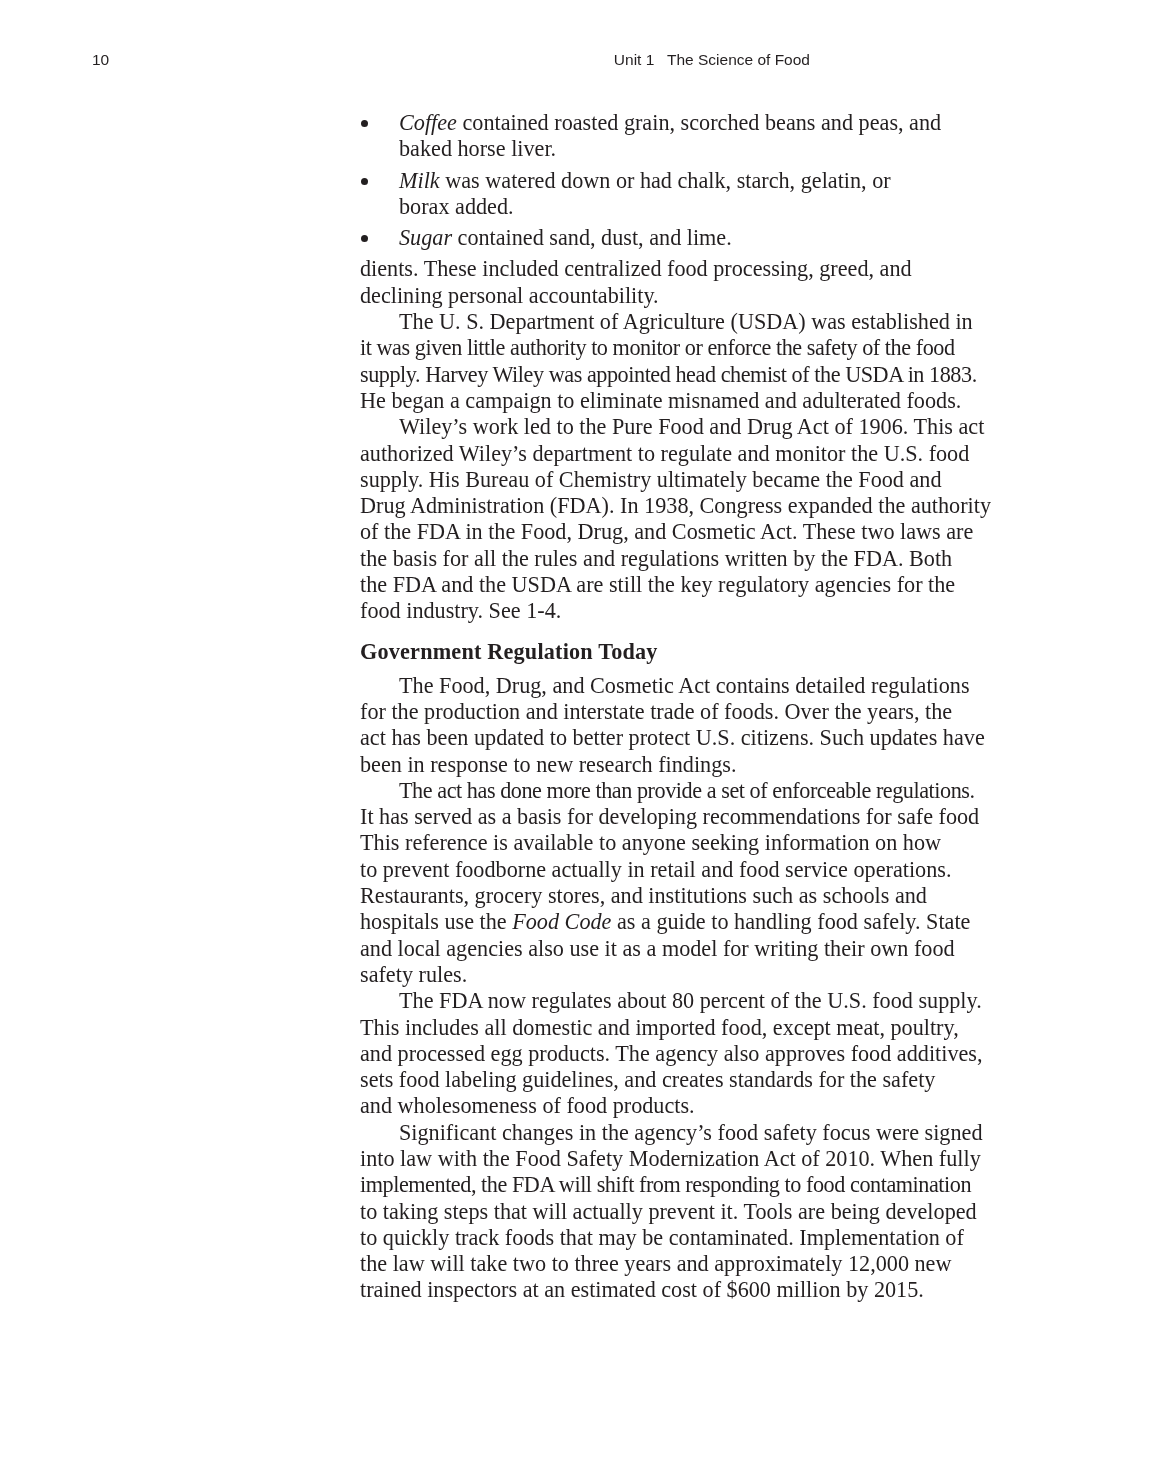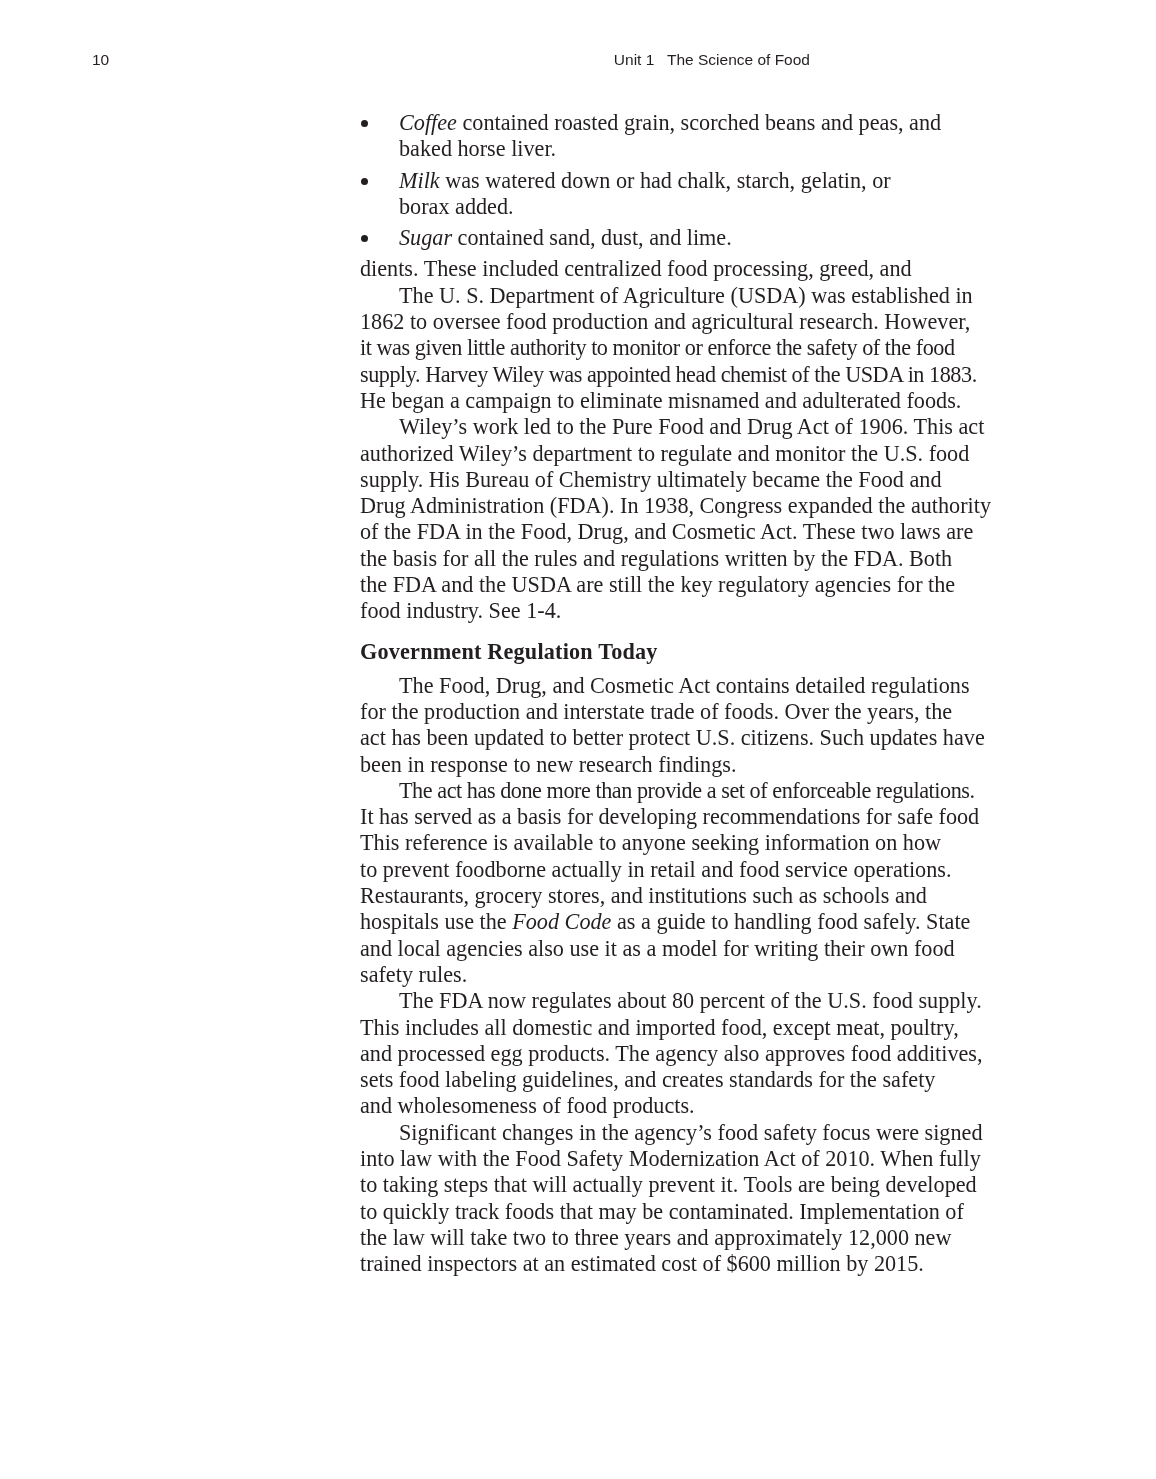--- a/index.html
+++ b/index.html
@@ -59,25 +59,25 @@
       <span class="line">borax added.</span>
     </div>
     <div class="bullet-item">
       <span class="bullet-dot"></span>
       <span class="line"><i>Sugar</i><span> contained sand, dust, and lime.</span></span>
     </div>
   </div>
 
   <div class="para after-bullets">
     <span class="line">dients. These included centralized food processing, greed, and</span>
+    <span class="line">declining personal accountability.</span>
   </div>
 
   <div class="para">
     <span class="line indent">The U. S. Department of Agriculture (USDA) was established in</span>
-    <span class="line">1862 to oversee food production and agricultural research. However,</span>
     <span class="line cond">it was given little authority to monitor or enforce the safety of the food</span>
     <span class="line cond">supply. Harvey Wiley was appointed head chemist of the USDA in 1883.</span>
     <span class="line">He began a campaign to eliminate misnamed and adulterated foods.</span>
   </div>
 
   <div class="para">
     <span class="line indent">Wiley’s work led to the Pure Food and Drug Act of 1906. This act</span>
     <span class="line">authorized Wiley’s department to regulate and monitor the U.S. food</span>
     <span class="line">supply. His Bureau of Chemistry ultimately became the Food and</span>
     <span class="line">Drug Administration (FDA). In 1938, Congress expanded the authority</span>
@@ -111,19 +111,20 @@
     <span class="line indent">The FDA now regulates about 80 percent of the U.S. food supply.</span>
     <span class="line">This includes all domestic and imported food, except meat, poultry,</span>
     <span class="line">and processed egg products. The agency also approves food additives,</span>
     <span class="line">sets food labeling guidelines, and creates standards for the safety</span>
     <span class="line">and wholesomeness of food products.</span>
   </div>
 
   <div class="para">
     <span class="line indent">Significant changes in the agency’s food safety focus were signed</span>
     <span class="line">into law with the Food Safety Modernization Act of 2010. When fully</span>
+    <span class="line cond">implemented, the FDA will shift from responding to food contamination</span>
     <span class="line">to taking steps that will actually prevent it. Tools are being developed</span>
     <span class="line">to quickly track foods that may be contaminated. Implementation of</span>
     <span class="line">the law will take two to three years and approximately 12,000 new</span>
     <span class="line">trained inspectors at an estimated cost of $600 million by 2015.</span>
   </div>
 
 </div>
 
 </body></html>

